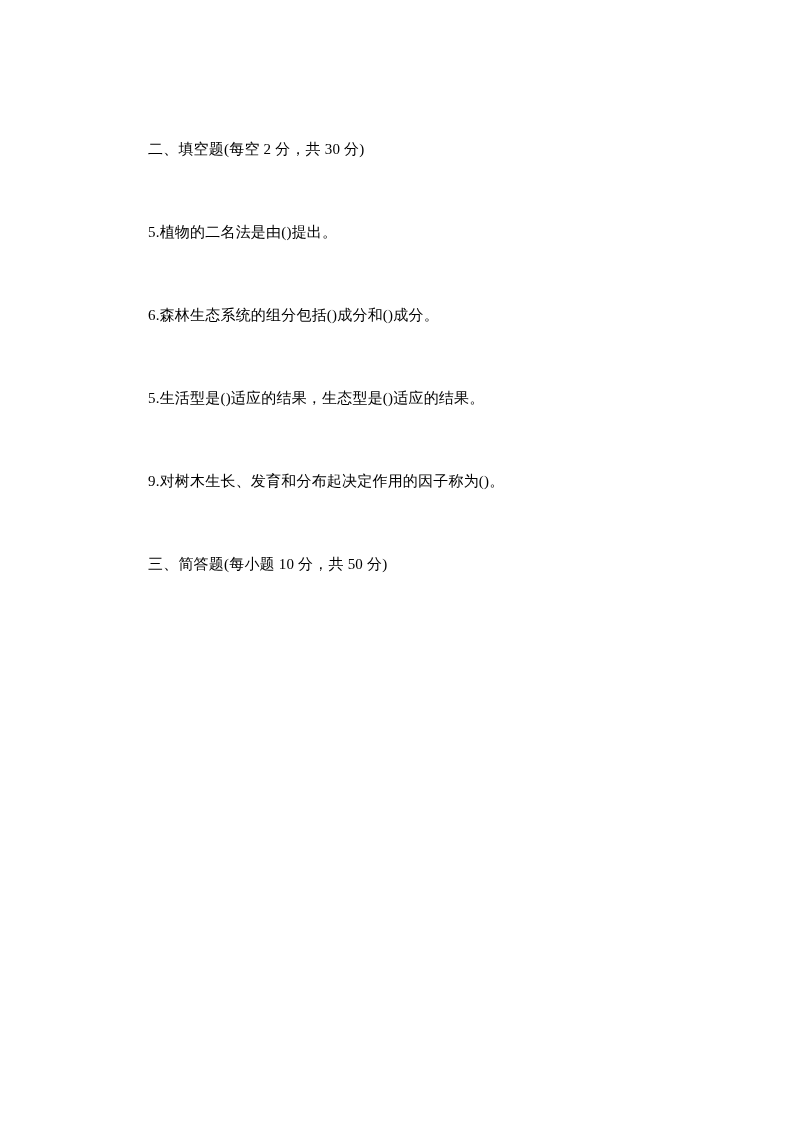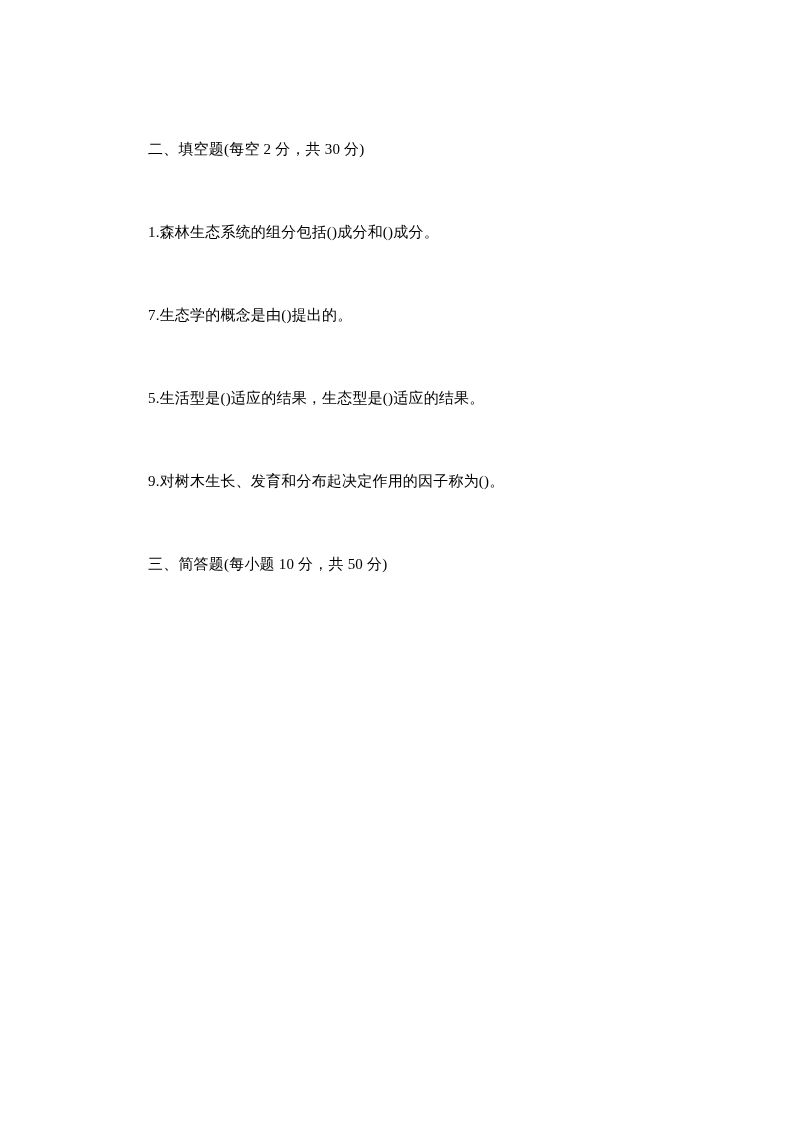--- a/index.html
+++ b/index.html
@@ -27,18 +27,18 @@
   }
   .line:last-child {
     margin-bottom: 10px;
   }
 </style>
 </head>
 <body>
 
 <div class="page">
   <p class="line">二、填空题(每空 2 分，共 30 分)</p>
-  <p class="line">1.森林生态系统的组分包括()成分和()成分。</p>
-  <p class="line">7.生态学的概念是由()提出的。</p>
+  <p class="line">5.植物的二名法是由()提出。</p>
+  <p class="line">6.森林生态系统的组分包括()成分和()成分。</p>
   <p class="line">5.生活型是()适应的结果，生态型是()适应的结果。</p>
   <p class="line">9.对树木生长、发育和分布起决定作用的因子称为()。</p>
   <p class="line">三、简答题(每小题 10 分，共 50 分)</p>
 </div>
 
 </body></html>

